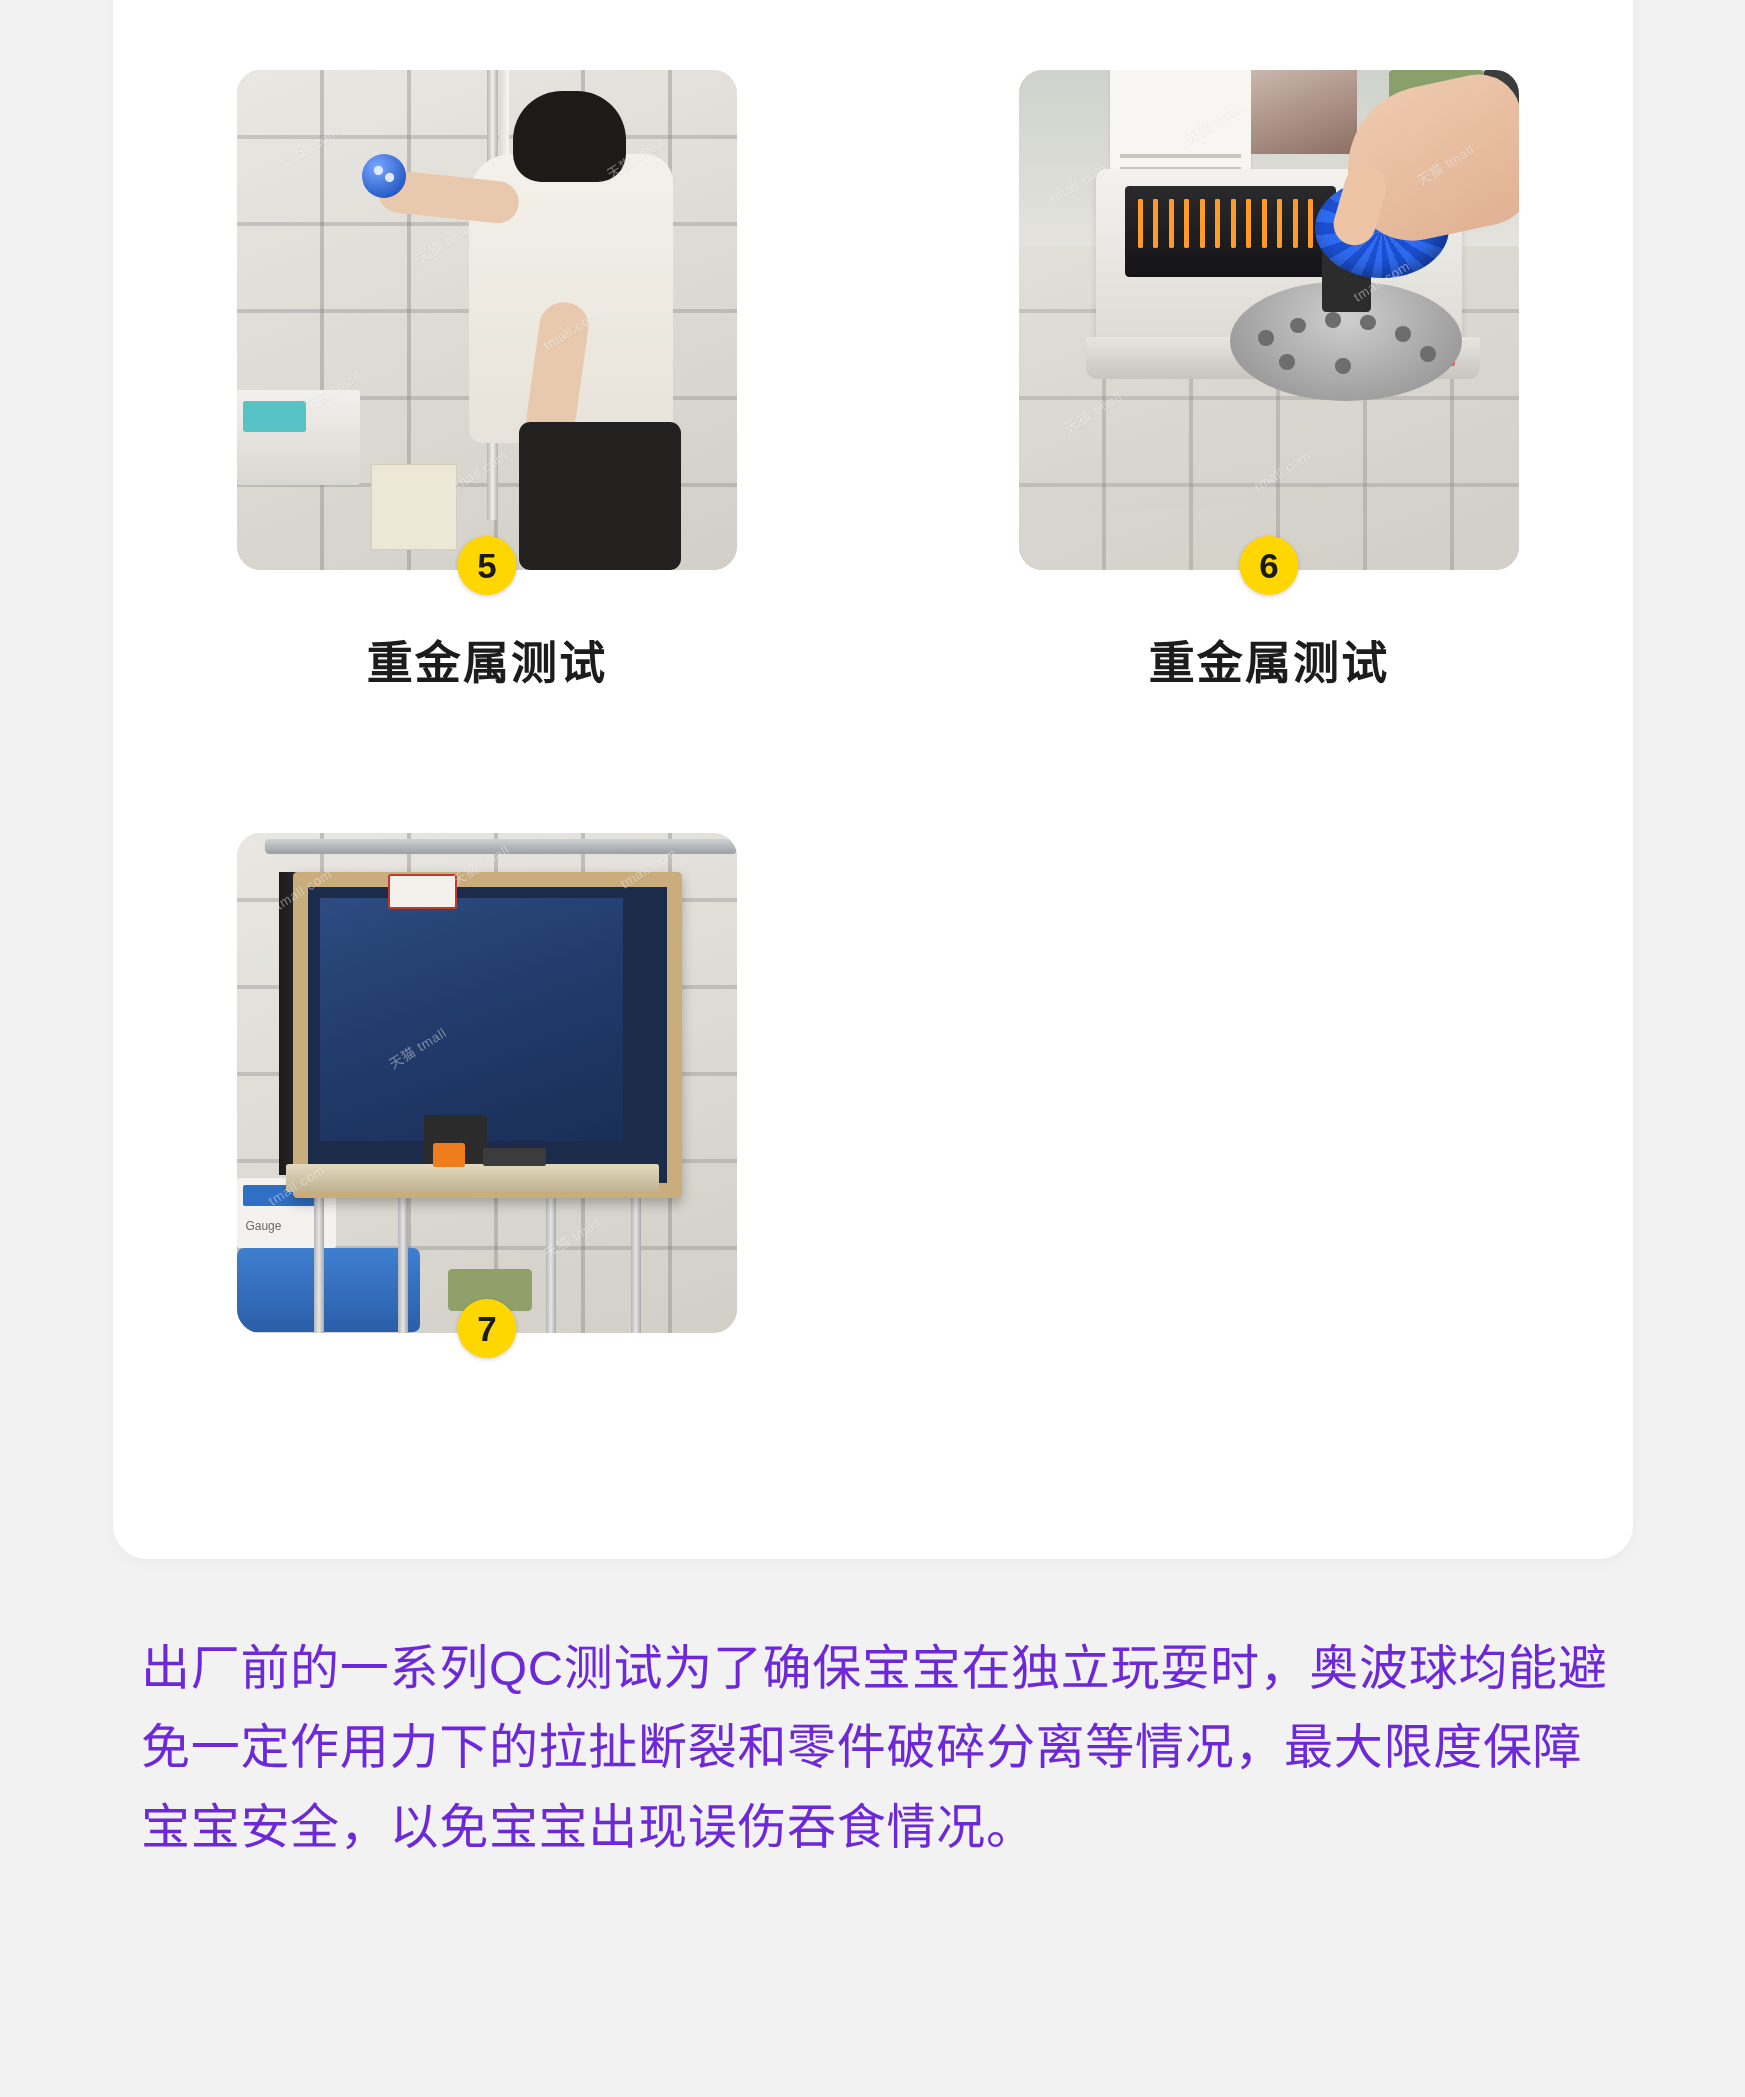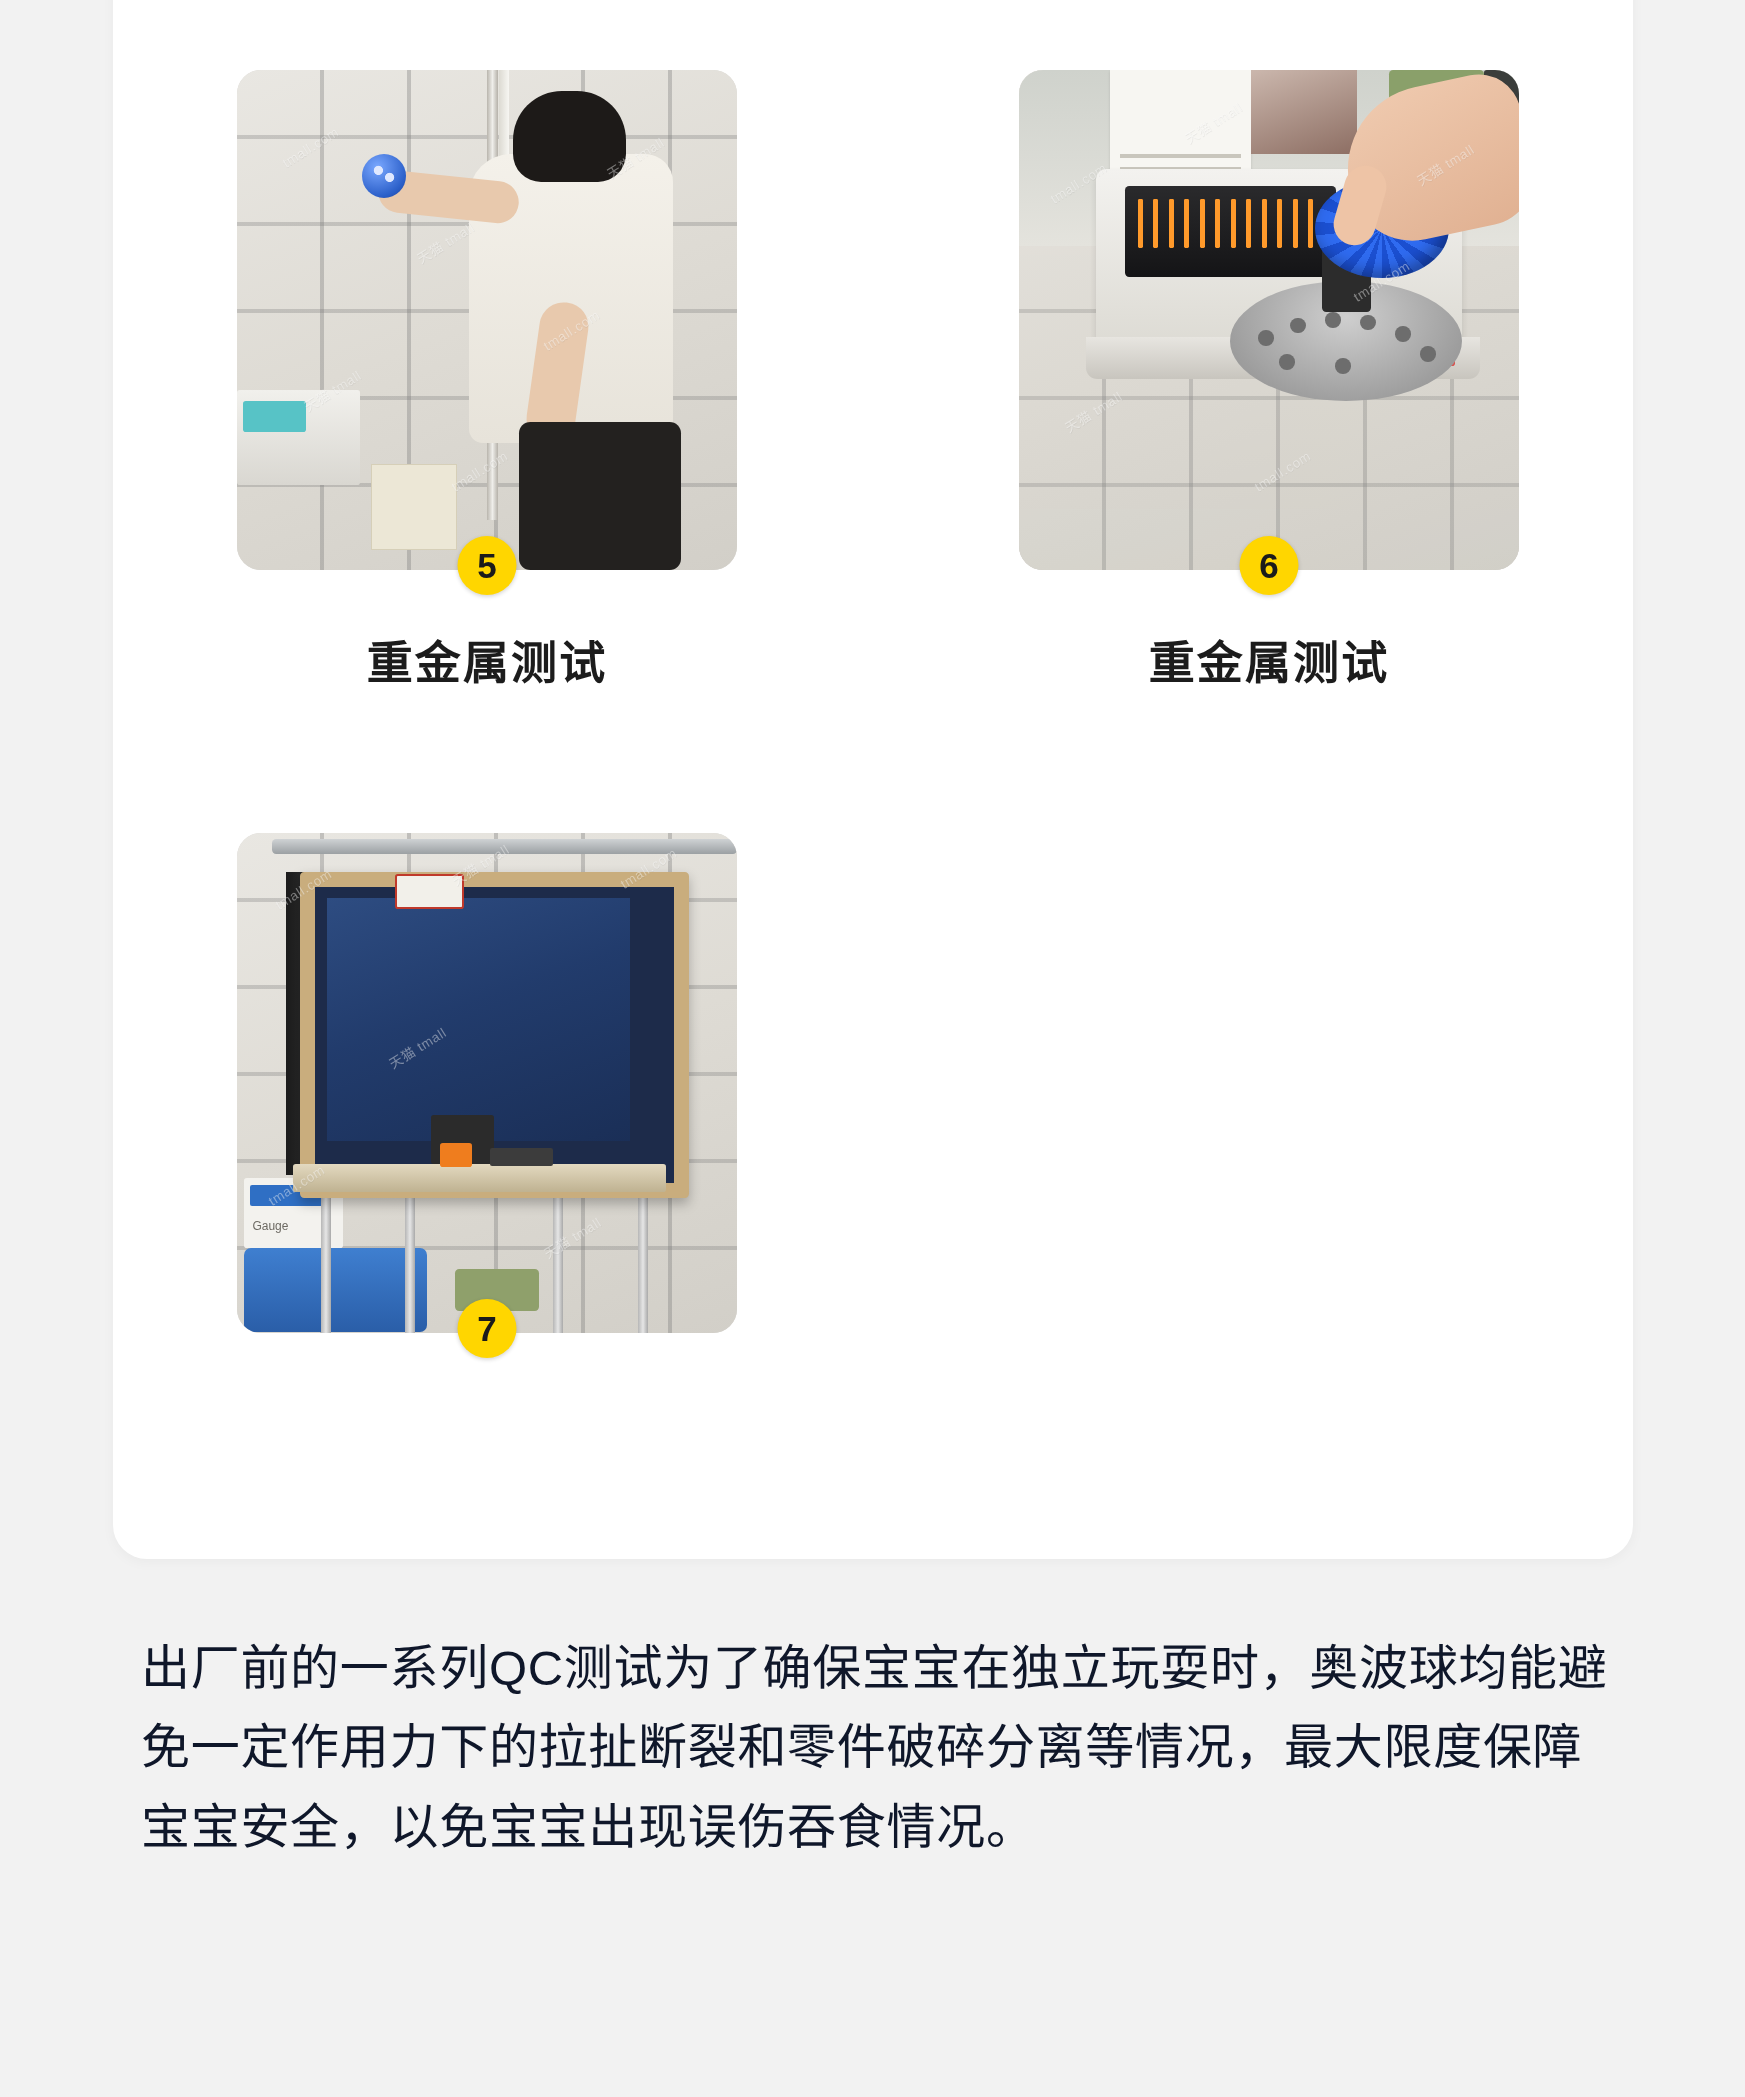--- a/index.html
+++ b/index.html
@@ -127,21 +127,21 @@
   .row2 { margin-top: 141px; }
 
   
   .para {
     position: absolute;
     left: 141px;
     top: 1629px;
     width: 1485px;
     font-size: 49px;
     line-height: 1.62;
-    color: #0f172a;
+    color: #6d28d9;
     letter-spacing: 0.7px;
     font-weight: 500;
   }
 
   
   .p5-wall {
     position: absolute; left: 0; top: 0; right: 0; bottom: 0;
   }
   .p5-pole {
     position: absolute; left: 250px; top: 0; width: 11.3px; height: 450px;
@@ -242,21 +242,21 @@
     transform: rotate(-12deg);
   }
   .p6-finger {
     position: absolute; left: 320px; top: 95px; width: 42px; height: 81px;
     background: #eec4a6; border-radius: 21px; transform: rotate(16deg);
   }
   .p6-base { position:absolute; left: 67px; top: 267px; width: 394px; height: 42px; background: linear-gradient(180deg,#e7e5e0,#c8c5be); border-radius: 0 0 11.3px 11.3px;}
   .p6-label { position:absolute; left: 366px; top: 278px; width: 70px; height: 18.3px; background:#d9534f; border-radius: 2.8px;}
 
   
-  .p7-bg { position:absolute; inset:0;margin-left:7px; }
+  .p7-bg { position:absolute; inset:0; }
   .p7-bar { position:absolute; left: 28px; top: 5.6px; right: 0; height: 15.5px; background: linear-gradient(180deg,#cfd2d4,#9ba0a3); border-radius: 4.2px;}
   .p7-cab-frame {
     position: absolute; left: 56px; top: 39px; width: 359px; height: 296px;
     border: 15.5px solid #c9ad7d; border-radius: 4.2px;
     background: #1d2b4a;
     box-shadow: 0 5.6px 11.3px rgba(0,0,0,.25);
   }
   .p7-glass {
     position: absolute; left: 83px; top: 65px; width: 303px; height: 243px;
     background: linear-gradient(160deg,#2f4f86 0%, #223d6f 45%, #1a2f58 100%);

